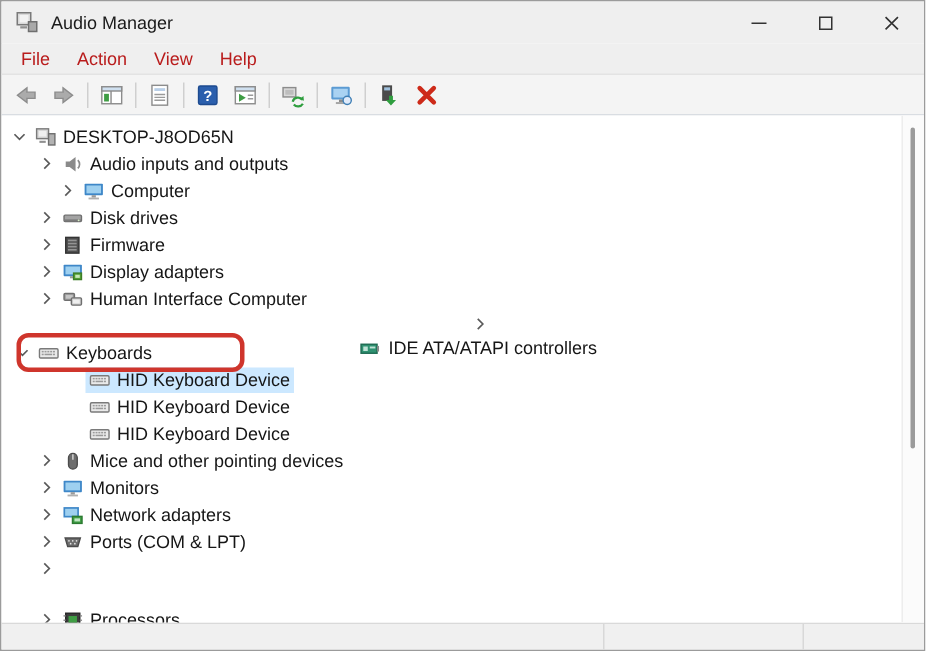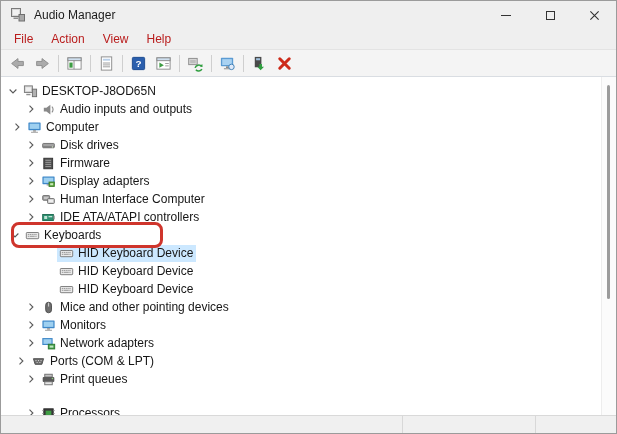--- a/index.html
+++ b/index.html
@@ -213,21 +213,21 @@
           <span class="row-inner">
             <span class="ticon">
               <svg viewBox="0 0 16 16">
                 <path d="M3 6 h2.8 L10 2.8 v10.4 L5.8 10 H3 Z" fill="#8a8a8a"></path>
                 <path d="M11.6 5 a4.2 4.2 0 0 1 0 6" fill="none" stroke="#8a8a8a" stroke-width="1.2"></path>
               </svg>
             </span>
             <span class="tlabel">Audio inputs and outputs</span>
           </span>
         </div>
-        <div class="tree-row" style="padding-left: 8px; text-align: right;">
+        <div class="tree-row" style="padding-left: 36px; text-align: right;">
           <span class="chev">
             <svg viewBox="0 0 16 16">
               <path d="M6 3.5 L10.5 8 L6 12.5" fill="none" stroke="#5a5a5a" stroke-width="1.5"></path>
             </svg>
           </span>
           <span class="row-inner">
             <span class="ticon">
               <svg viewBox="0 0 16 16">
                 <rect x="1.5" y="2.6" width="13" height="8.2" rx="0.6" fill="#3e87c8"></rect>
                 <rect x="2.8" y="3.9" width="10.4" height="5.6" fill="#9ed0f0"></rect>
@@ -304,21 +304,21 @@
               <svg viewBox="0 0 16 16">
                 <rect x="1.8" y="3.8" width="7.4" height="5" rx="0.8" fill="#9a9a9a" stroke="#6f6f6f"></rect>
                 <rect x="3" y="5" width="5" height="2.6" fill="#c6c6c6"></rect>
                 <rect x="7" y="7" width="7.2" height="5.2" rx="0.8" fill="#cccccc" stroke="#6f6f6f"></rect>
                 <rect x="8.2" y="8.2" width="4.8" height="2.8" fill="#efefef"></rect>
               </svg>
             </span>
             <span class="tlabel">Human Interface Computer</span>
           </span>
         </div>
-        <div class="tree-row" style="padding-left: 22px;">
+        <div class="tree-row" style="padding-left: 22px; flex-direction: column;">
           <span class="chev">
             <svg viewBox="0 0 16 16">
               <path d="M6 3.5 L10.5 8 L6 12.5" fill="none" stroke="#5a5a5a" stroke-width="1.5"></path>
             </svg>
           </span>
           <span class="row-inner">
             <span class="ticon">
               <svg viewBox="0 0 16 16">
                 <rect x="1.8" y="4.8" width="11.4" height="6.4" fill="#2f9171" stroke="#1e6b52"></rect>
                 <rect x="3.4" y="6.4" width="3.2" height="3.2" fill="#bfe3d6"></rect>
@@ -462,21 +462,21 @@
               <svg viewBox="0 0 16 16">
                 <rect x="1.4" y="2.2" width="11" height="7.4" fill="#3e87c8"></rect>
                 <rect x="2.6" y="3.4" width="8.6" height="5" fill="#9ed0f0"></rect>
                 <rect x="7.8" y="8.8" width="6.8" height="5" fill="#3f9d44" stroke="#2c7a31"></rect>
                 <rect x="9.2" y="10.2" width="4" height="2.2" fill="#bfe6c2"></rect>
               </svg>
             </span>
             <span class="tlabel">Network adapters</span>
           </span>
         </div>
-        <div class="tree-row" style="padding-left: 12px;">
+        <div class="tree-row" style="padding-left: 22px;">
           <span class="chev">
             <svg viewBox="0 0 16 16">
               <path d="M6 3.5 L10.5 8 L6 12.5" fill="none" stroke="#5a5a5a" stroke-width="1.5"></path>
             </svg>
           </span>
           <span class="row-inner">
             <span class="ticon">
               <svg viewBox="0 0 16 16">
                 <path d="M2.6 5 h10.8 l-1.8 6 H4.4 Z" fill="#6e6e6e" stroke="#4c4c4c"></path>
                 <g fill="#e6e6e6">
@@ -489,31 +489,20 @@
               </svg>
             </span>
             <span class="tlabel">Ports (COM &amp; LPT)</span>
           </span>
         </div>
         <div class="tree-row" style="padding-left: 22px;">
           <span class="chev">
             <svg viewBox="0 0 16 16">
               <path d="M6 3.5 L10.5 8 L6 12.5" fill="none" stroke="#5a5a5a" stroke-width="1.5"></path>
             </svg>
-          </span>
-          <span class="row-inner">
-            <span class="ticon">
-              <svg viewBox="0 0 16 16">
-                <rect x="4" y="2.4" width="8" height="3" fill="#c2c2c2" stroke="#6f6f6f"></rect>
-                <rect x="1.8" y="5.4" width="12.4" height="5.2" rx="1" fill="#5a5a5a"></rect>
-                <rect x="4" y="10.4" width="8" height="3.2" fill="#e6e6e6" stroke="#6f6f6f"></rect>
-                <circle cx="12.2" cy="7" r="0.8" fill="#8fd27f"></circle>
-              </svg>
-            </span>
-            <span class="tlabel">Print queues</span>
           </span>
         </div>
         <div class="tree-row" style="padding-left: 22px; margin-top: 16px;">
           <span class="chev">
             <svg viewBox="0 0 16 16">
               <path d="M6 3.5 L10.5 8 L6 12.5" fill="none" stroke="#5a5a5a" stroke-width="1.5"></path>
             </svg>
           </span>
           <span class="row-inner">
             <span class="ticon">

